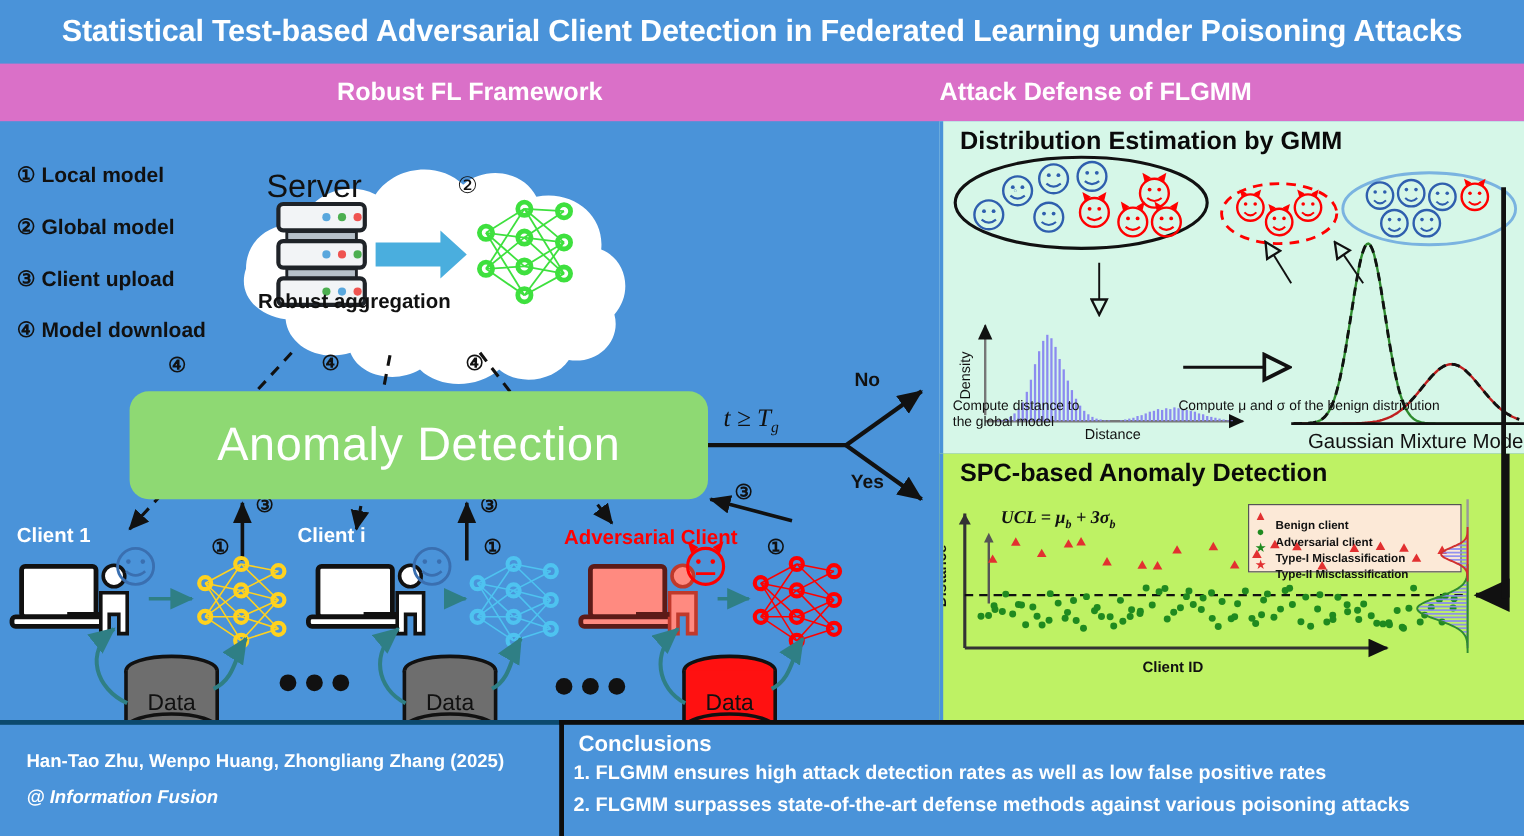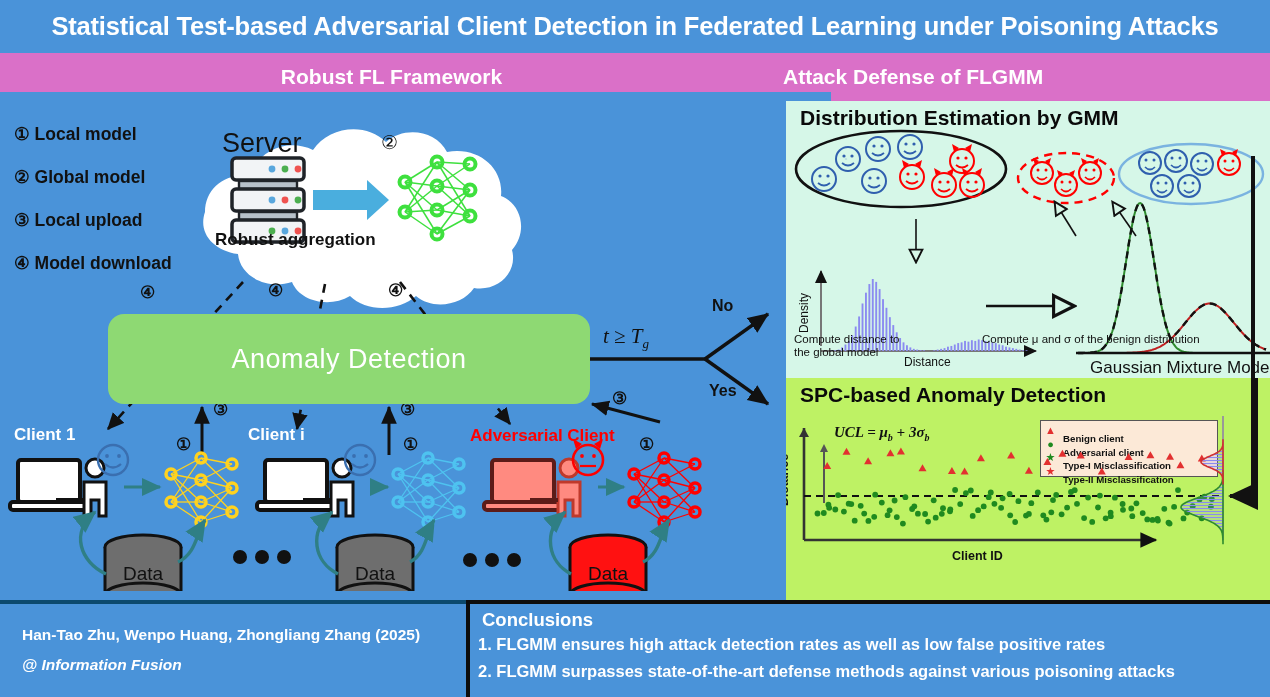--- a/index.html
+++ b/index.html
@@ -9,28 +9,28 @@
   
   .title-bar{position:absolute;left:0;top:0;width:1270px;height:53px;background:#4a93d9;
              display:flex;align-items:center;justify-content:center;}
   .title-bar .t{color:#ffffff;font-size:25.5px;font-weight:bold;letter-spacing:-0.2px;white-space:nowrap;}
   .band{position:absolute;left:0;top:53px;width:1270px;height:48px;background:#da70c8;}
   .band-l{position:absolute;left:0;top:0;width:783px;height:48px;display:flex;align-items:center;justify-content:center;}
   .band-r{position:absolute;left:783px;top:0;width:487px;height:48px;display:flex;align-items:center;justify-content:flex-start;}
   .band .s{color:#ffffff;font-size:21px;font-weight:bold;white-space:nowrap;}
 
   
-  .left-panel{position:absolute;left:0;top:92px;width:783px;height:499px;background:#4a93d9;overflow:hidden;padding-left:48px;}
+  .left-panel{position:absolute;left:0;top:104px;width:783px;height:499px;background:#4a93d9;overflow:hidden;padding-left:48px;}
   .legend-list{position:absolute;left:14px;top:32px;width:230px;}
   .legend-list .li{color:#111;font-size:17.5px;font-weight:bold;margin-bottom:22px;white-space:nowrap;}
   .svg-abs{position:absolute;left:0;top:0;}
 
   .anom-box{position:absolute;left:108px;top:222px;width:482px;height:90px;background:#8ed973;
             border-radius:16px;display:flex;align-items:center;justify-content:center;}
-  .anom-box span{color:#ffffff;font-size:27px;font-weight:normal;letter-spacing:.5px;}
+  .anom-box span{color:#ffffff;font-size:39px;font-weight:normal;letter-spacing:.5px;}
 
   .clientlabel{position:absolute;color:#ffffff;font-size:17px;font-weight:bold;white-space:nowrap;}
   .advlabel{position:absolute;color:#ff0000;font-size:17px;font-weight:bold;white-space:nowrap;}
 
   
   .right-top{position:absolute;left:783px;top:101px;width:487px;height:277px;background:#d6f7e8;
              border-left:3px solid #4a93d9;box-sizing:border-box;overflow:hidden;}
   .right-bot{position:absolute;left:783px;top:378px;width:487px;height:222px;background:#bef264;
              border-left:3px solid #4a93d9;box-sizing:border-box;overflow:hidden;}
   .sect-title{position:absolute;left:14px;top:5px;font-size:21px;font-weight:bold;color:#0a0a0a;white-space:nowrap;}
@@ -70,21 +70,21 @@
     <div class="band-r">
       <div class="s">Attack Defense of FLGMM</div>
     </div>
   </div>
 
   <div class="left-panel">
 
     <div class="legend-list">
       <div class="li">① Local model</div>
       <div class="li">② Global model</div>
-      <div class="li">③ Local upload</div>
+      <div class="li">③ Client upload</div>
       <div class="li">④ Model download</div>
     </div>
 
     <svg class="svg-abs" width="783" height="499">
       <defs>
         <marker id="ah" markerWidth="7" markerHeight="7" refX="5.6" refY="2.6" orient="auto">
           <path d="M0,0 L6,2.6 L0,5.2 z" fill="#111"></path>
         </marker>
         <marker id="ahd" markerWidth="8" markerHeight="8" refX="6" refY="3" orient="auto">
           <path d="M0,0 L6.5,3 L0,6 z" fill="#111"></path>

